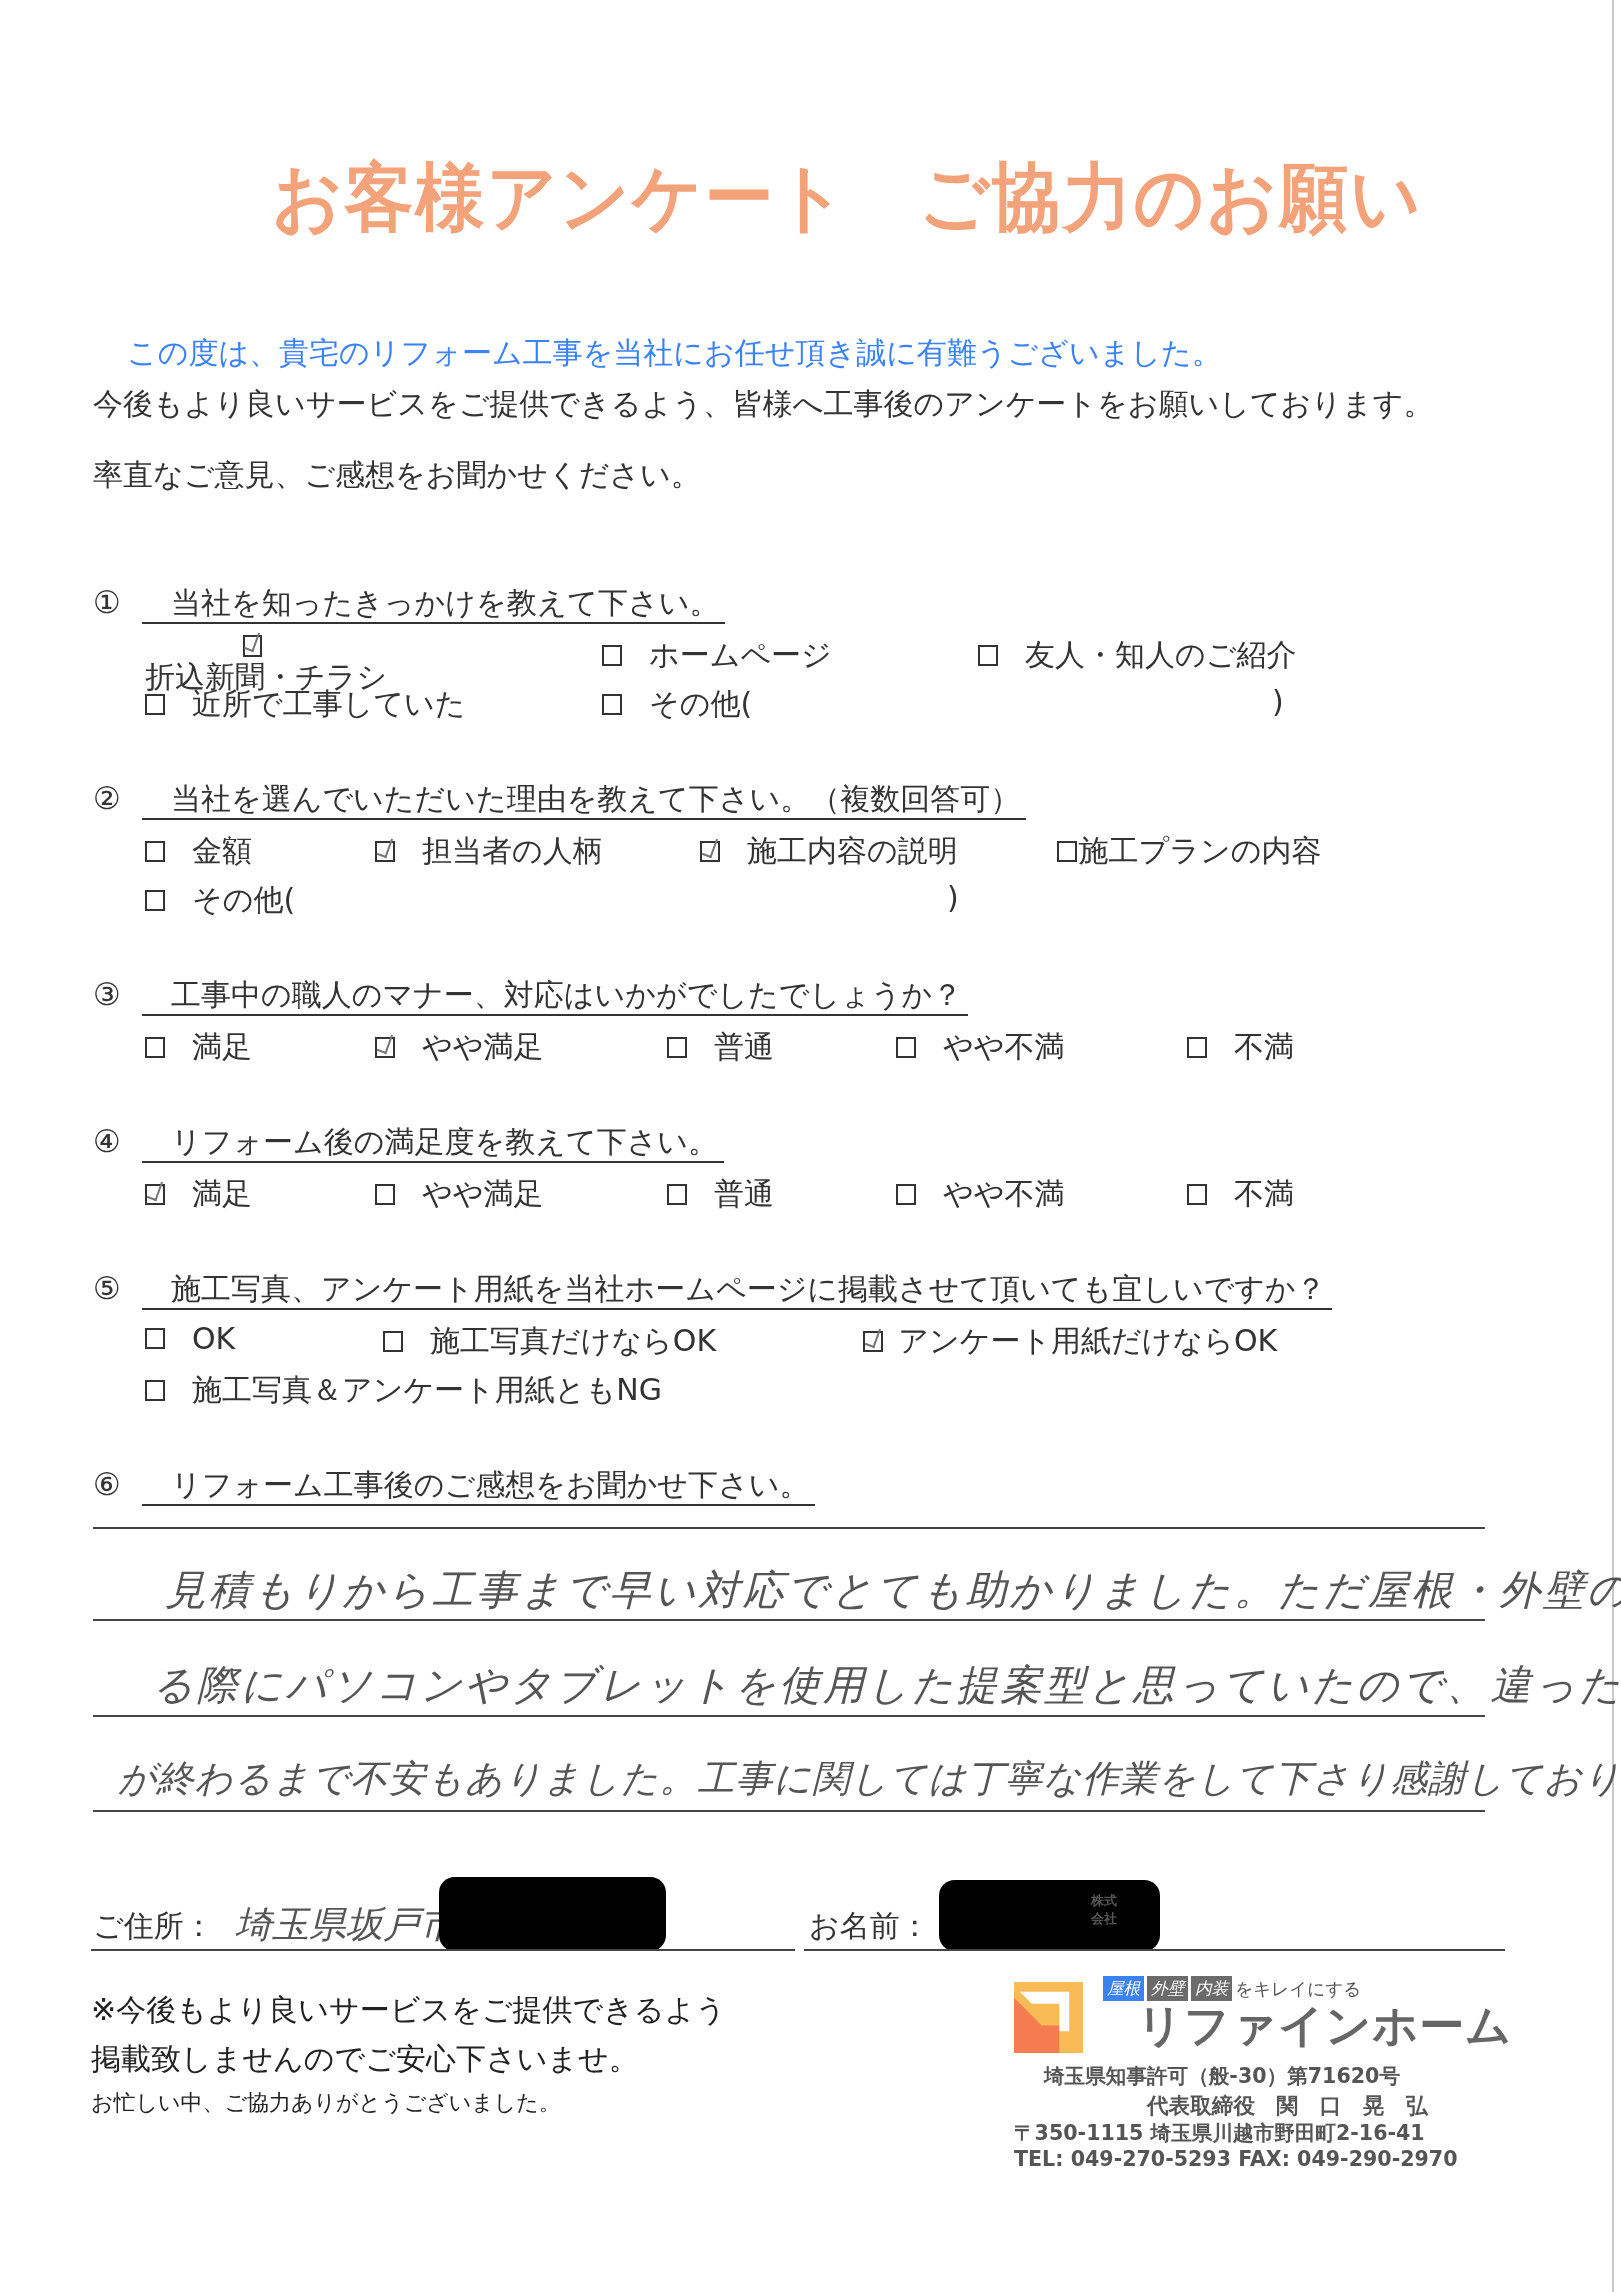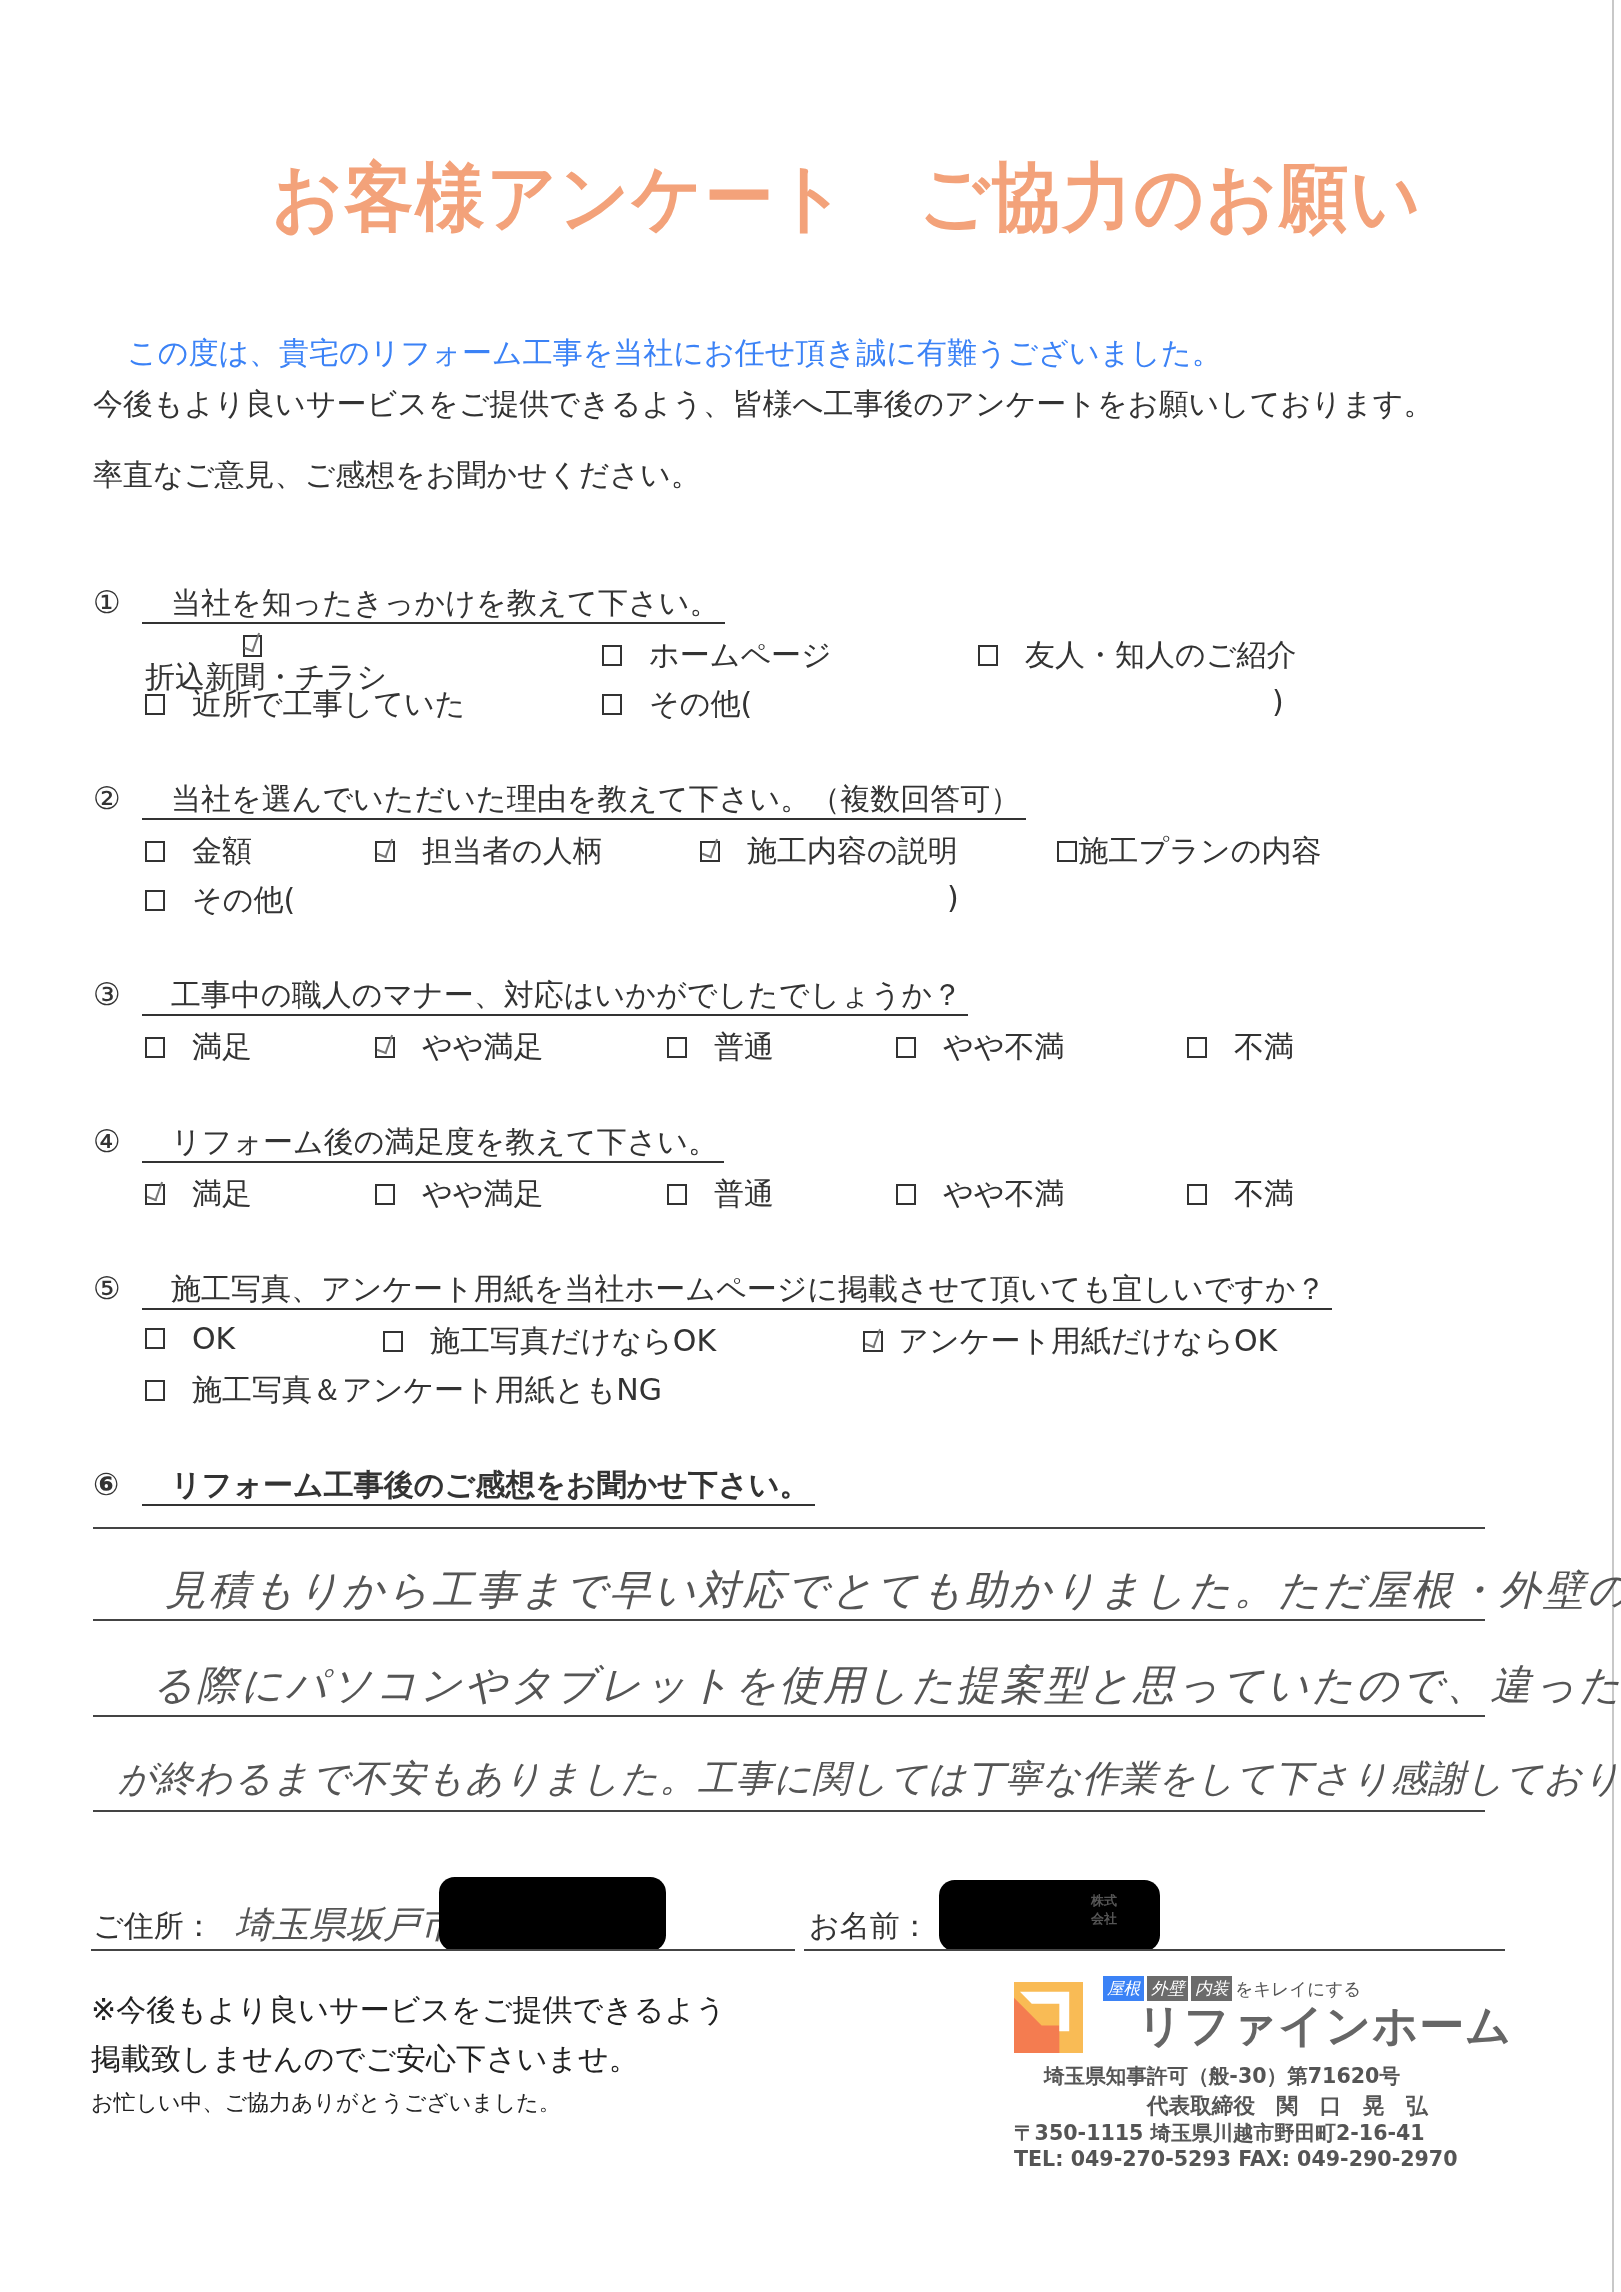--- a/index.html
+++ b/index.html
@@ -146,21 +146,21 @@
   </div>
 <div class="abs opt" style="left:863px;top:1321px;">
     <span class="box checked tight" style="margin-right:15.7px;"></span>
     <span>アンケート用紙だけならOK</span>
   </div>
 <div class="abs opt" style="left:145px;top:1370px;">
     <span class="box"></span>
     <span>施工写真＆アンケート用紙ともNG</span>
   </div>
 
-<div class="abs q-head" style="left:93px;top:1465px;font-weight:bold;">
+<div class="abs q-head" style="left:93px;top:1465px;">
   <span class="q-num">⑥</span><span class="q-text">リフォーム工事後のご感想をお聞かせ下さい。</span>
 </div>
 <div class="abs rule" style="left:93px;top:1527px;width:1392px;"></div>
 <div class="abs hand" style="left:165px;top:1563px;">見積もりから工事まで早い対応でとても助かりました。ただ屋根・外壁の色を決め</div>
 <div class="abs rule" style="left:93px;top:1619px;width:1392px;"></div>
 <div class="abs hand" style="left:152px;top:1658px;">る際にパソコンやタブレットを使用した提案型と思っていたので、違った為、工事</div>
 <div class="abs rule" style="left:93px;top:1715px;width:1392px;"></div>
 <div class="abs hand" style="left:118px;top:1754px;font-size:37px;letter-spacing:1px;">が終わるまで不安もありました。工事に関しては丁寧な作業をして下さり感謝しております。</div>
 <div class="abs rule" style="left:93px;top:1810px;width:1392px;"></div>
 

